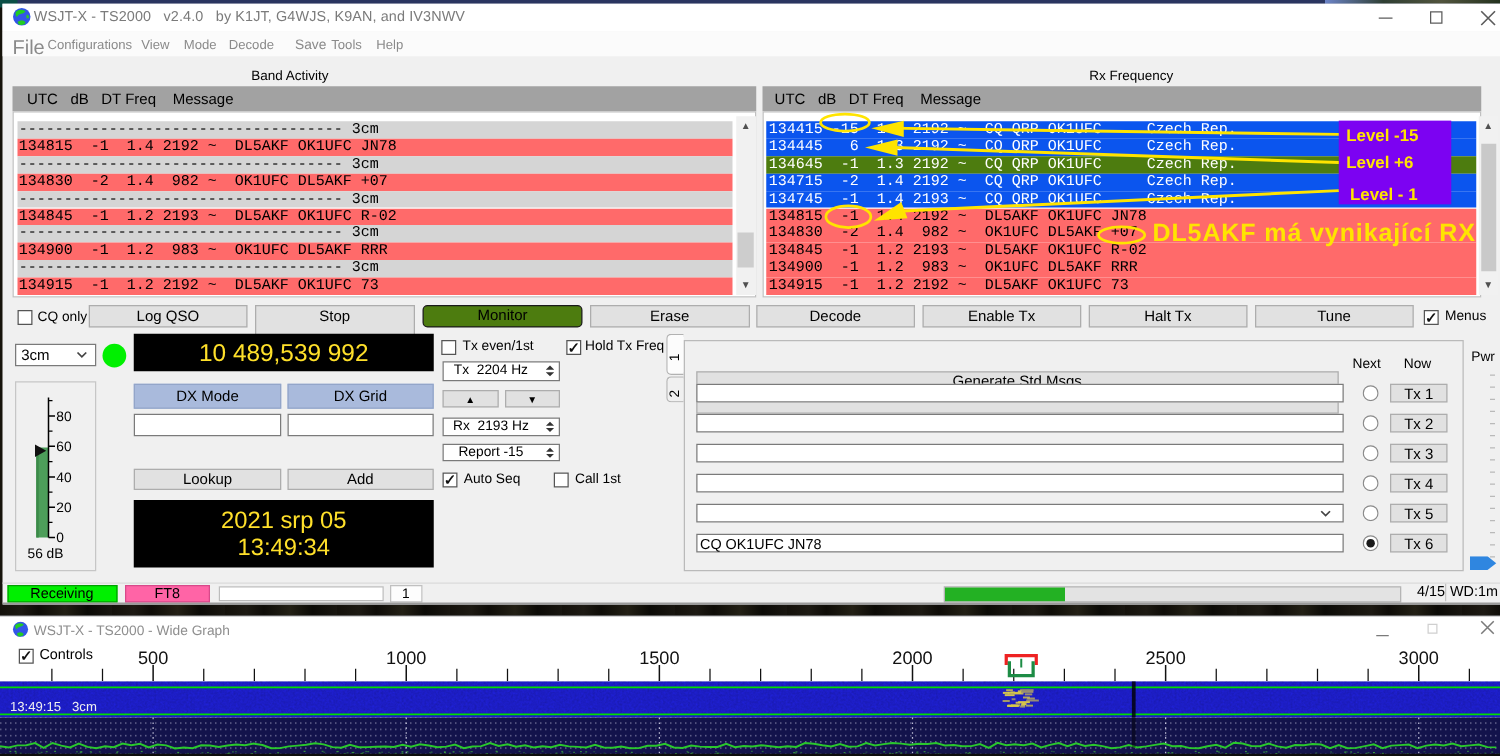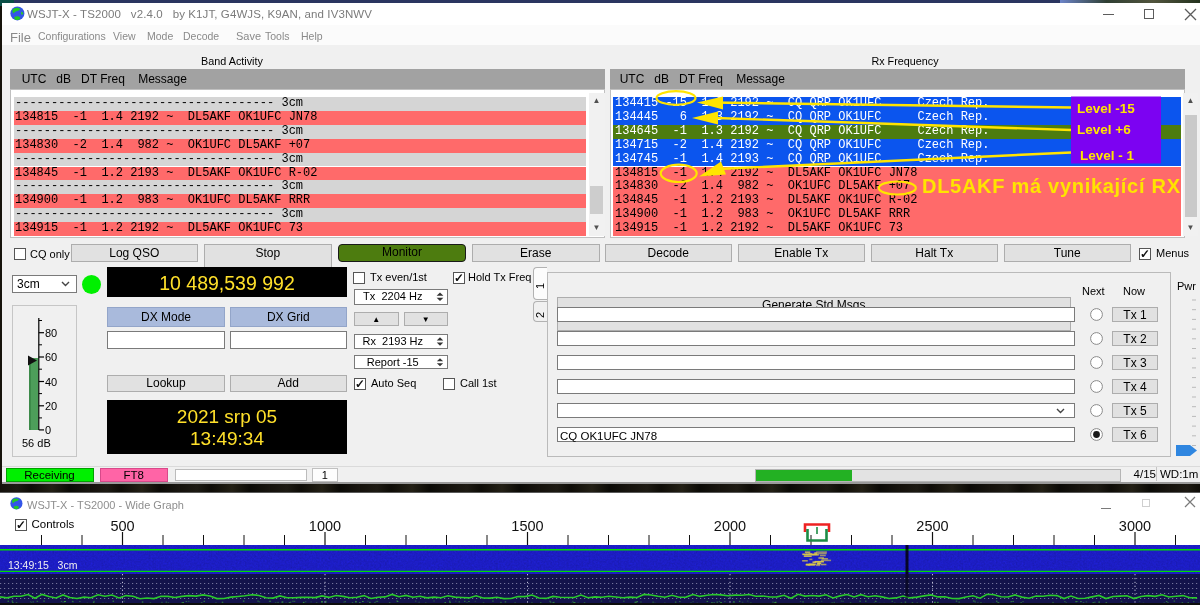--- a/index.html
+++ b/index.html
@@ -27,21 +27,21 @@
 <path d="M4 11.5 Q6.5 9.5 9 10.5 Q11 11.5 10 13 Q7.5 14.8 5 13.5Z" fill="#22cc22"></path>
 <path d="M11.5 5.5 Q13.5 6 13.3 8 Q12 9.5 11 8 Q10.8 6.5 11.5 5.5Z" fill="#2ec42e"></path>
 </svg>
 <div style="position:absolute;left:27px;top:8px;width:600px;height:14px;font-size:11.5px;color:#7b7b7b;letter-spacing:0.1px;">WSJT-X - TS2000&nbsp;&nbsp; v2.4.0&nbsp;&nbsp; by K1JT, G4WJS, K9AN, and IV3NWV</div>
 <div style="position:absolute;left:1103px;top:14px;width:11px;height:1.3px;background:#5c5c5c;"></div>
 <div style="position:absolute;left:1144px;top:9px;width:10px;height:10px;border:1.3px solid #5c5c5c;box-sizing:border-box;"></div>
 <svg style="position:absolute;left:1184px;top:8px" width="13" height="13" viewBox="0 0 13 13">
 <path d="M1 1 L12 12 M12 1 L1 12" stroke="#5c5c5c" stroke-width="1.3"></path>
   </svg>
 <div style="position:absolute;left:2px;top:25px;width:1198px;height:20px;background:#fbfbfb;"></div>
-<div style="position:absolute;left:10px;top:30px;width:90px;height:13px;font-size:13px;color:#8a8a8a;">File</div>
+<div style="position:absolute;left:10px;top:30px;width:90px;height:13px;font-size:16px;color:#8a8a8a;">File</div>
 <div style="position:absolute;left:38px;top:30px;width:90px;height:13px;font-size:10.5px;color:#8a8a8a;">Configurations</div>
 <div style="position:absolute;left:113px;top:30px;width:90px;height:13px;font-size:10.5px;color:#8a8a8a;">View</div>
 <div style="position:absolute;left:147px;top:30px;width:90px;height:13px;font-size:10.5px;color:#8a8a8a;">Mode</div>
 <div style="position:absolute;left:183px;top:30px;width:90px;height:13px;font-size:10.5px;color:#8a8a8a;">Decode</div>
 <div style="position:absolute;left:236px;top:30px;width:90px;height:13px;font-size:11px;color:#8a8a8a;">Save</div>
 <div style="position:absolute;left:265px;top:30px;width:90px;height:13px;font-size:10.5px;color:#8a8a8a;">Tools</div>
 <div style="position:absolute;left:301px;top:30px;width:90px;height:13px;font-size:10.5px;color:#8a8a8a;">Help</div>
 <div style="position:absolute;left:132px;top:55px;width:200px;height:12px;font-size:10.8px;color:#000;text-align:center;">Band Activity</div>
 <div style="position:absolute;left:805px;top:55px;width:200px;height:12px;font-size:10.8px;color:#000;text-align:center;">Rx Frequency</div>
 <div style="position:absolute;left:10px;top:69px;width:595px;height:20px;background:#a2a2a2;"></div>

